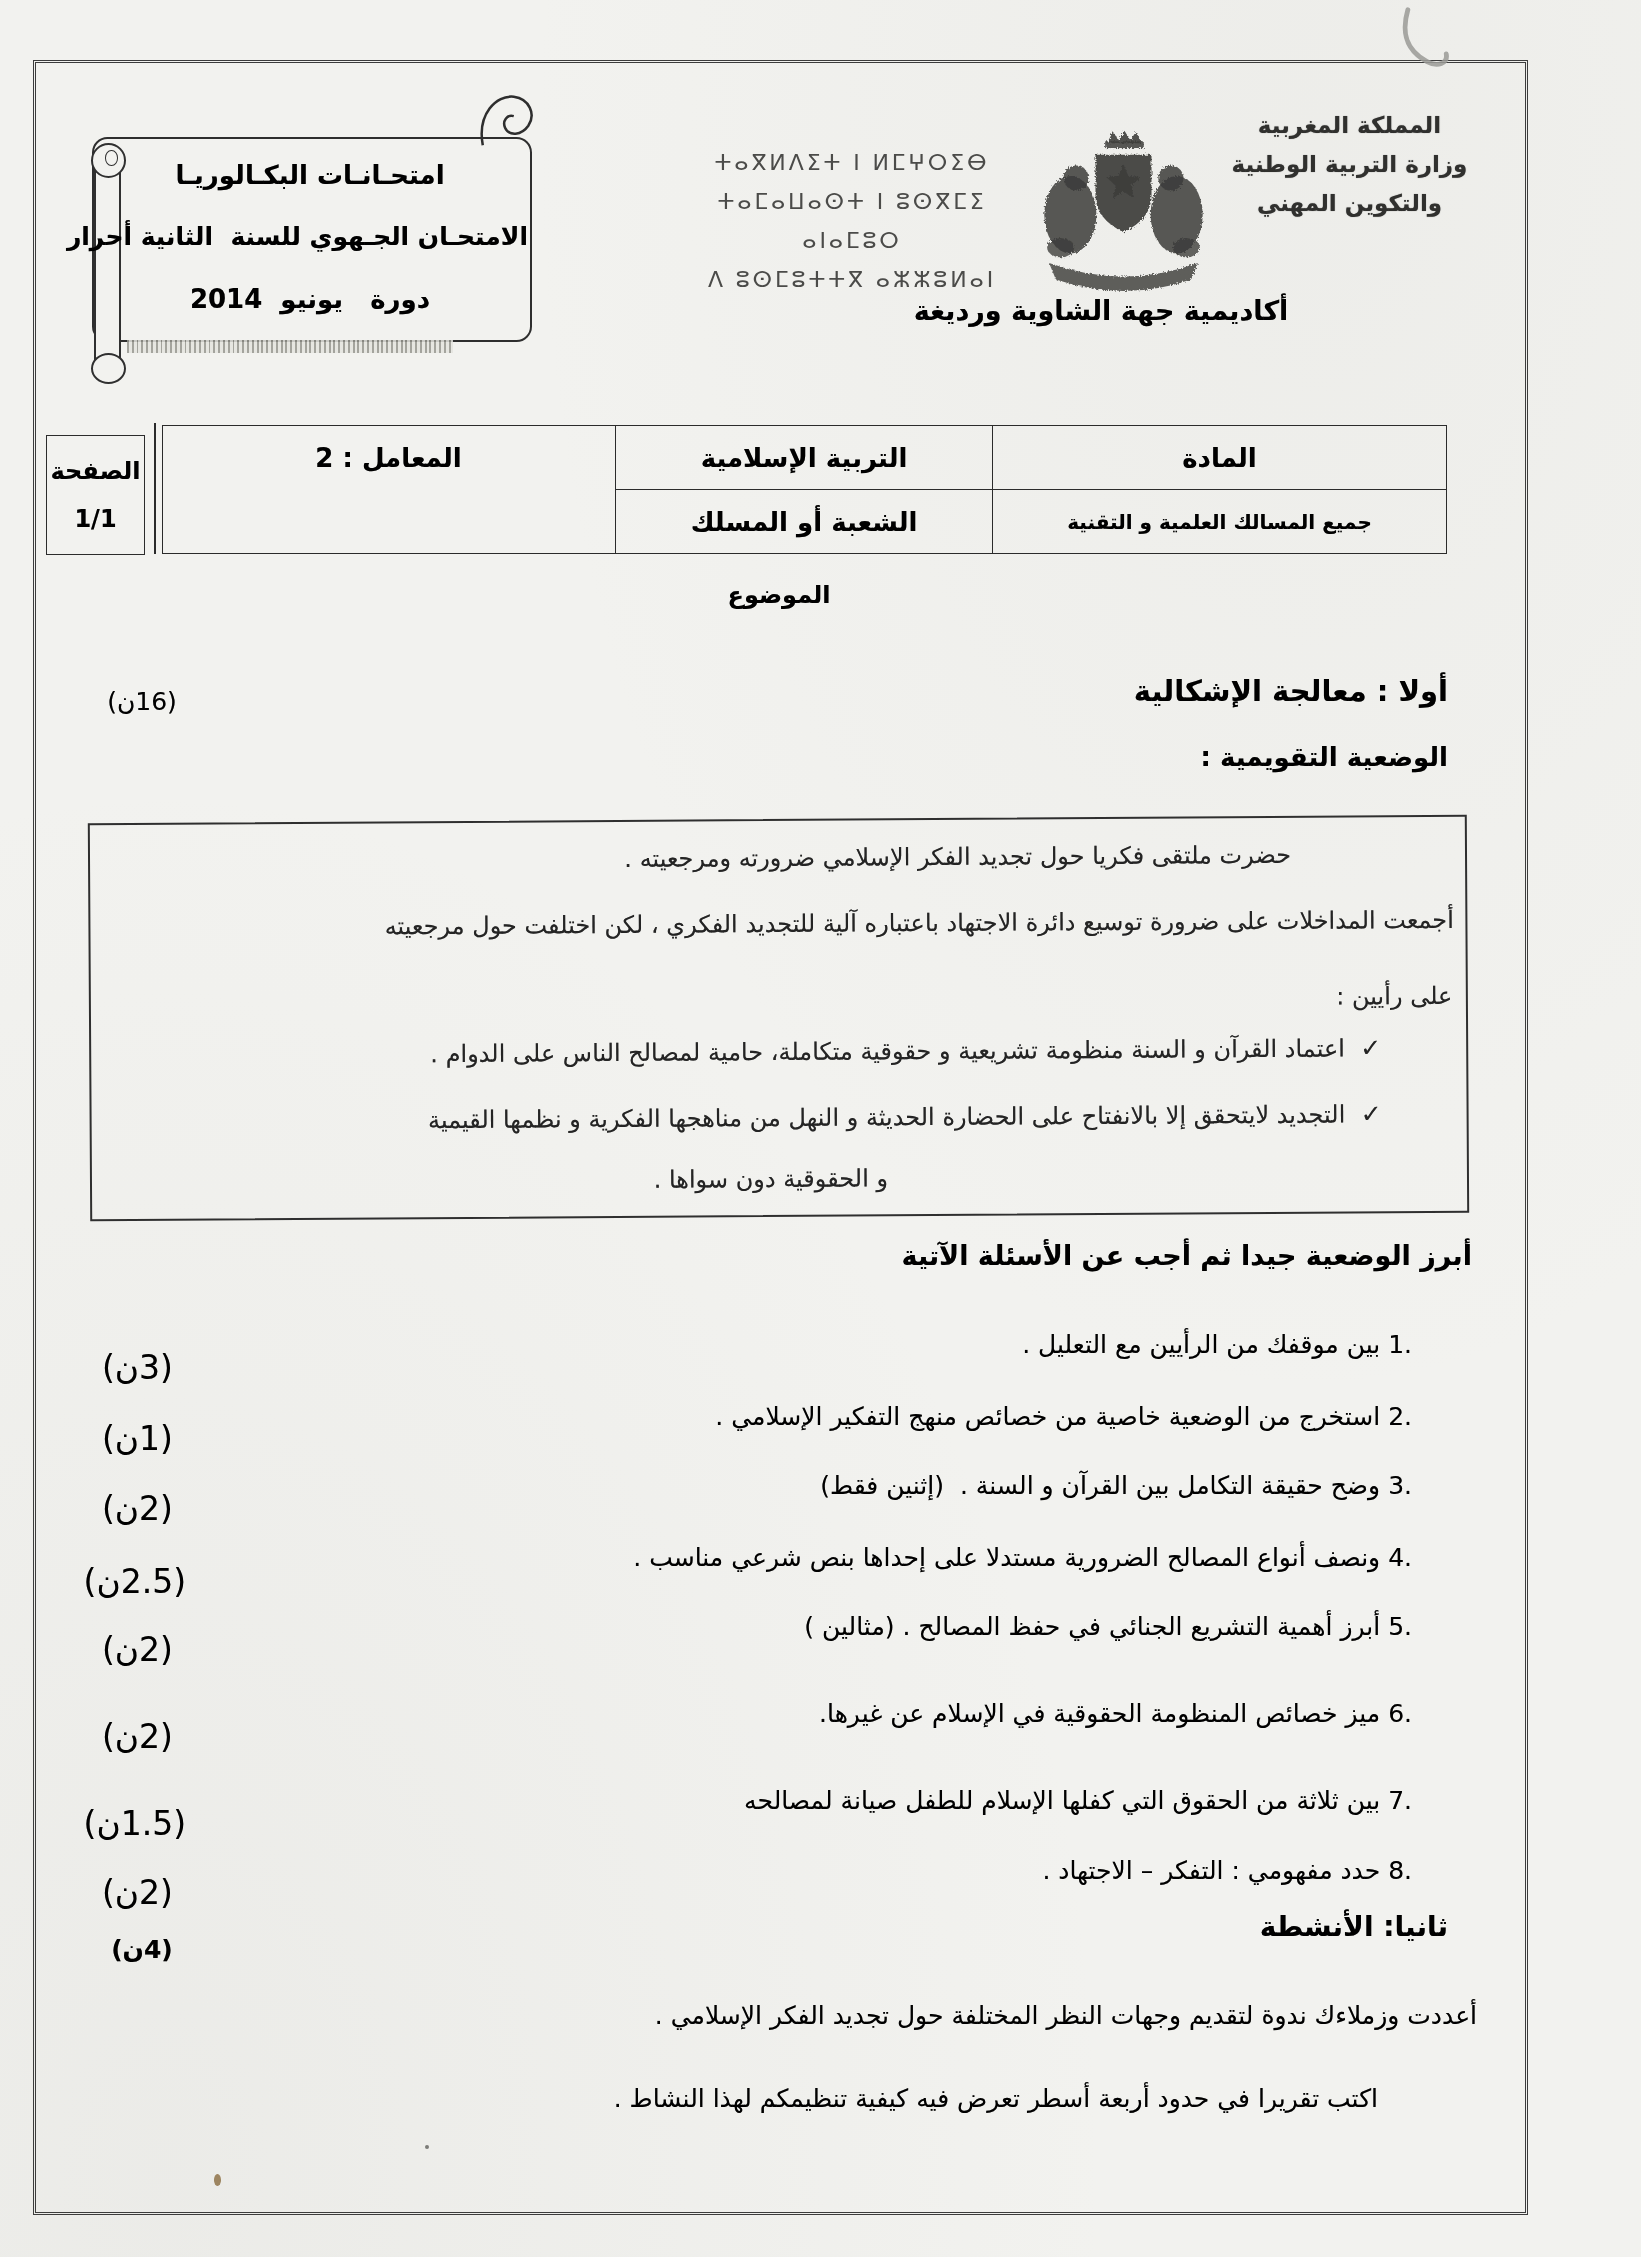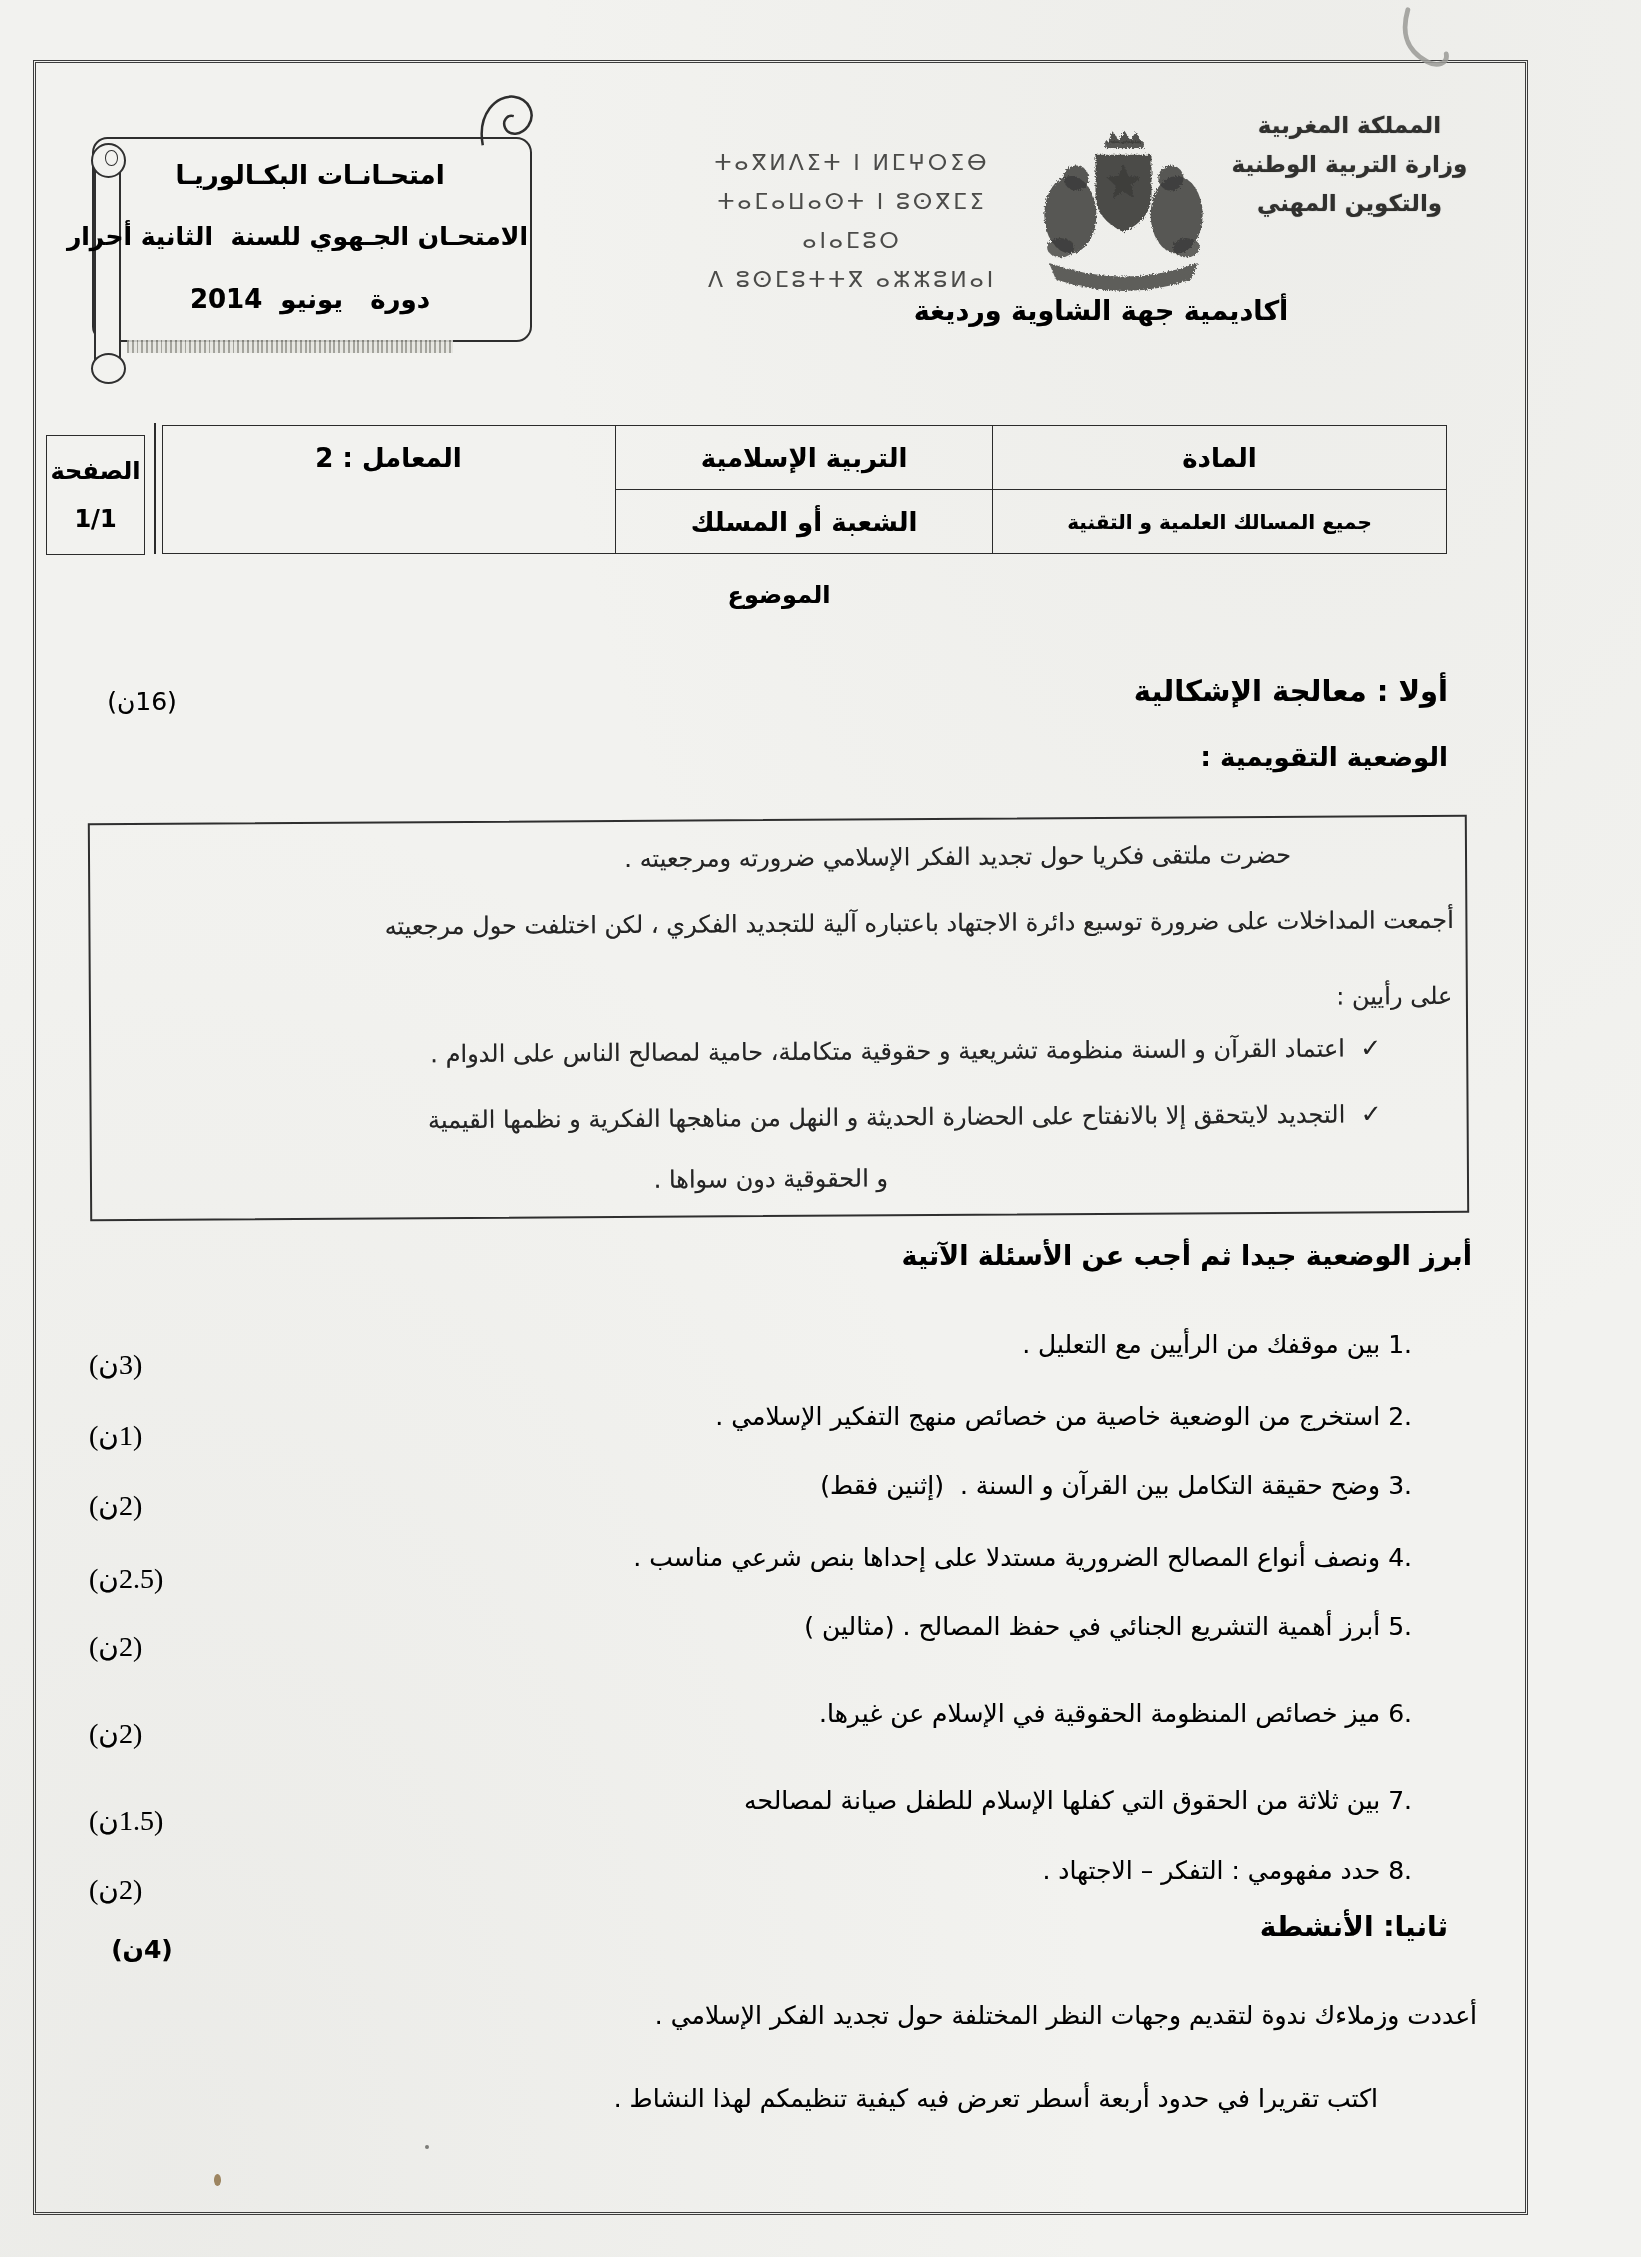--- a/index.html
+++ b/index.html
@@ -54,21 +54,21 @@
   .sb-p1{top:23px;right:174px;}
   .sb-p2{top:89px;right:11.6px;}
   .sb-p3{top:153px;right:13.5px;margin-top:12px;}
   .sb-b1{top:216px;right:85px;}
   .sb-b2{top:282px;right:85px;}
   .sb-b2b{top:344px;right:579px;}
   .check{display:inline-block;margin-left:15.4px;font-size:25px;}
   .instruction{right:169px;top:1240px;font-weight:bold;font-size:27px;}
   .q-line{position:absolute;right:229px;font-size:25px;white-space:pre;}
   .q-num{direction:ltr;unicode-bidi:embed;}
-  .q-mark{position:absolute;left:89px;width:97px;text-align:left;font-size:28px;font-family:Liberation Serif, serif;}
+  .q-mark{position:absolute;left:89px;width:97px;text-align:center;font-size:33px;}
   .q1{top:1330px;} .m1{top:1348px;}
   .q2{top:1402px;} .m2{top:1419px;}
   .q3{top:1471px;} .m3{top:1489px;}
   .q4{top:1543px;} .m4{top:1562px;}
   .q5{top:1612px;} .m5{top:1630px;}
   .q6{top:1699px;} .m6{top:1717px;}
   .q7{top:1786px;} .m7{top:1804px;}
   .q8{top:1856px;} .m8{top:1873px;}
   .sec2-heading{right:193px;top:1910px;font-weight:bold;font-size:28px;}
   .sec2-mark{left:89px;top:1935px;width:106px;text-align:center;font-weight:bold;font-size:25px;}

